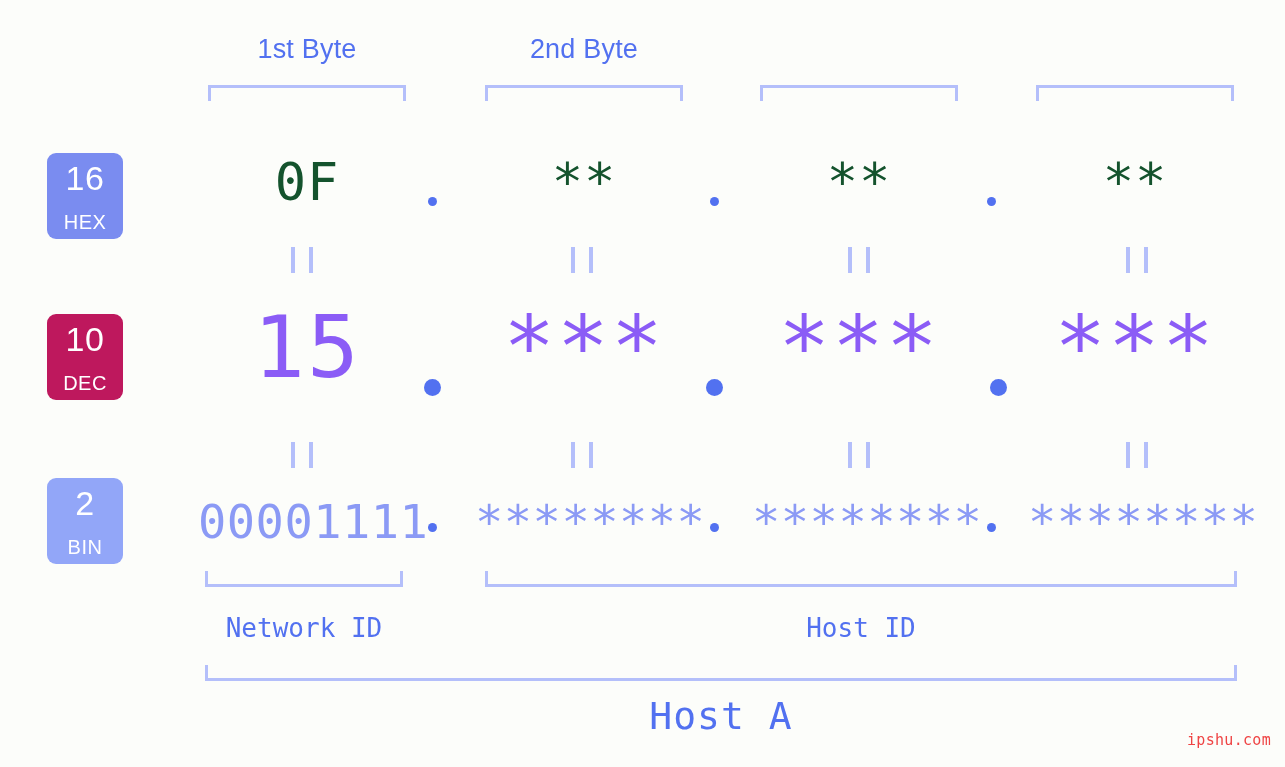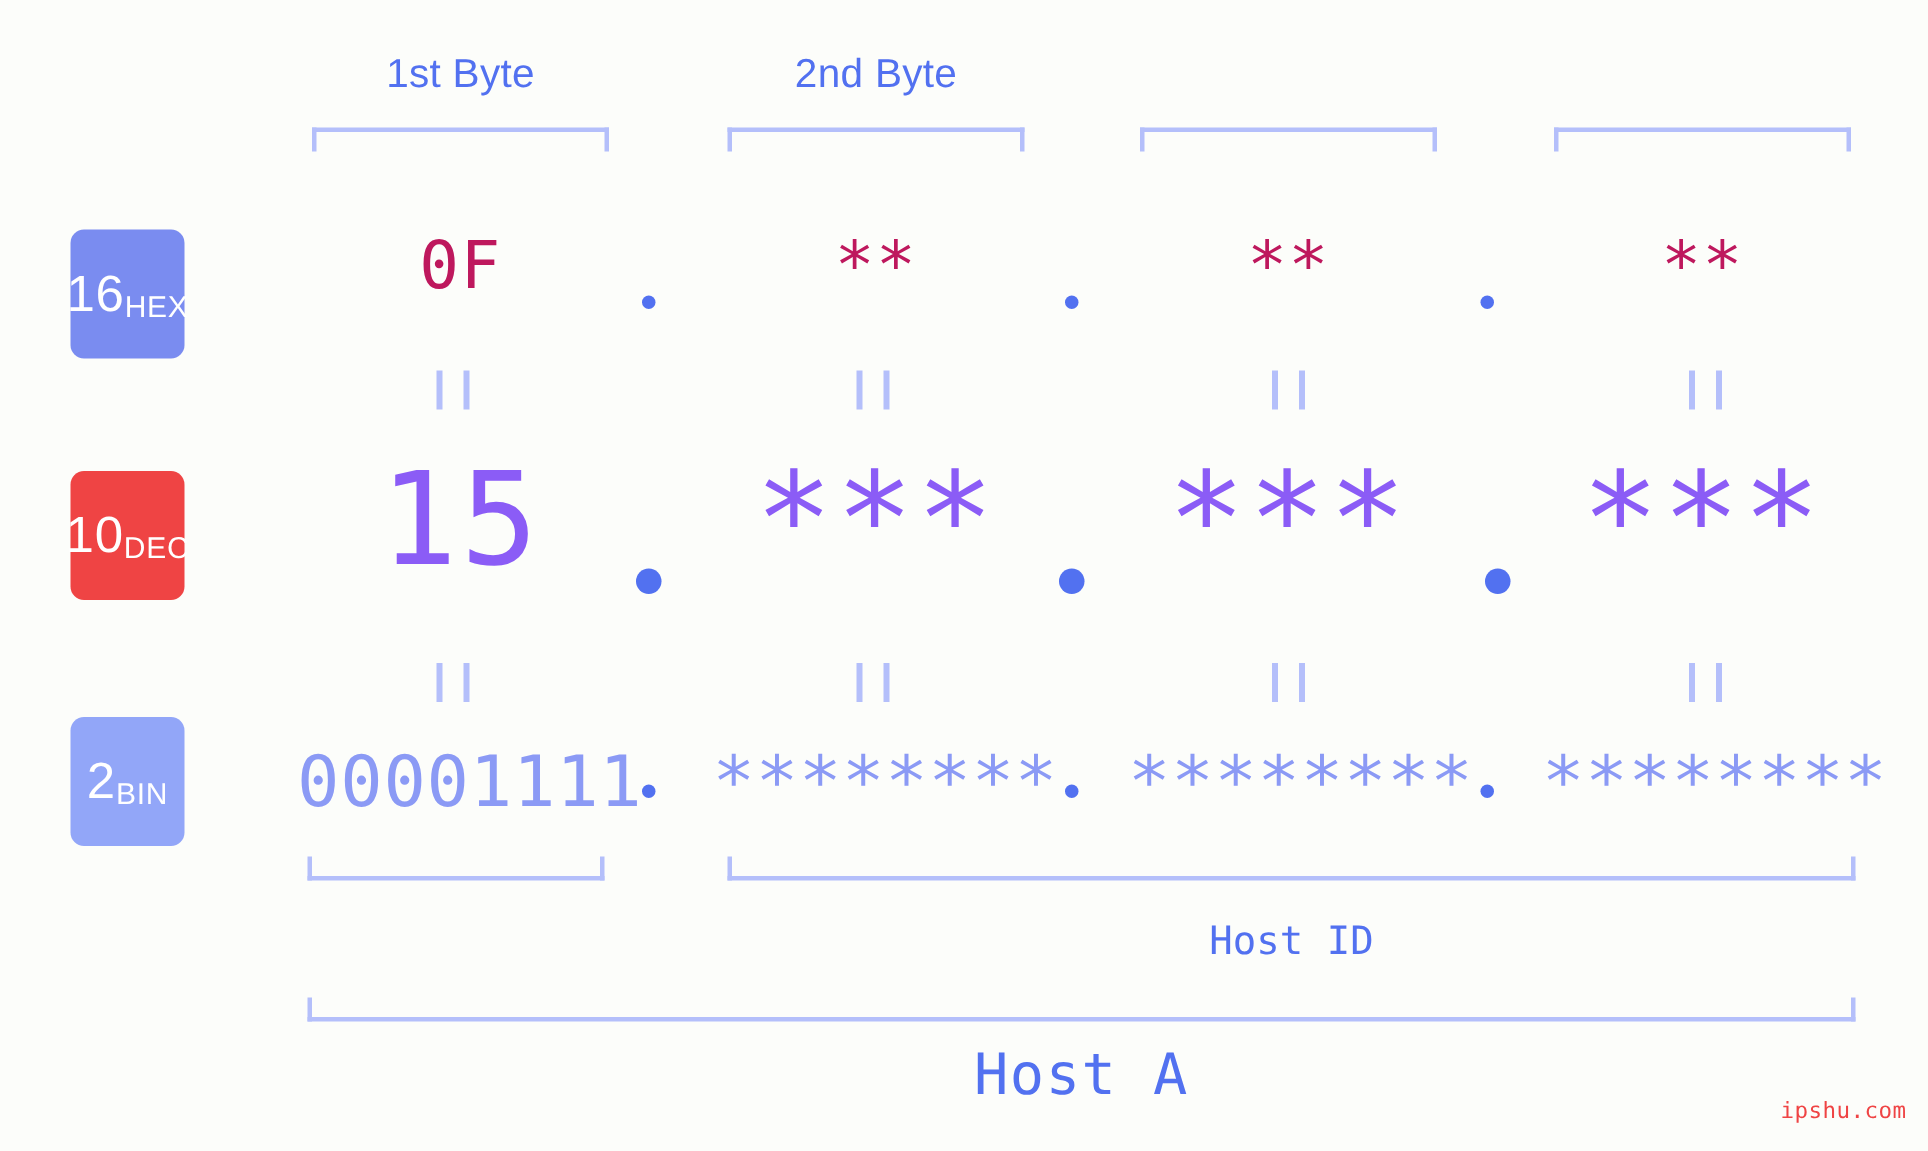--- a/index.html
+++ b/index.html
@@ -46,21 +46,21 @@
   }
 
   
   .badge {
     position: absolute;
     width: 76px;
     height: 86px;
     border-radius: 9px;
     color: #ffffff;
     display: flex;
-    flex-direction: row;
+    flex-direction: column;
     align-items: center;
     justify-content: center;
     font-family: "Liberation Sans", sans-serif;
     line-height: 1;
   }
   .badge .num {
     font-size: 34px;
     font-weight: 400;
     letter-spacing: .5px;
   }
@@ -72,22 +72,22 @@
   }
 
   
   .cell {
     position: absolute;
     text-align: center;
     white-space: pre;
     font-family: "DejaVu Sans Mono", monospace;
   }
   .row-hex .cell {
-    font-size: 44px;
-    color: #be185d;
+    font-size: 52px;
+    color: #14532d;
     letter-spacing: 1px;
   }
   .row-dec .cell {
     font-size: 86px;
     color: #8b5cf6;
     letter-spacing: 2px;
   }
   .row-bin .cell {
     font-size: 47px;
     color: #8b9af5;
@@ -183,21 +183,21 @@
     </div>
   <div class="eq" style="left:848px; top:247px;">
       <i></i>
       <i></i>
     </div>
   <div class="eq" style="left:1126px; top:247px;">
       <i></i>
       <i></i>
     </div>
 
-  <div class="badge" style="left:47px; top:314px; background:#ef4444;">
+  <div class="badge" style="left:47px; top:314px; background:#be185d;">
     <span class="num">10</span>
     <span class="name">DEC</span>
   </div>
 
   <div class="row-dec">
     <div class="cell" style="left:208px; top:297px; width:198px;">15</div>
     <div class="dot big" style="left:424px; top:379px;"></div>
 
     <div class="cell" style="left:485px; top:297px; width:198px;">***</div>
     <div class="dot big" style="left:706px; top:379px;"></div>
@@ -237,20 +237,21 @@
     <div class="cell" style="left:475px; top:494px; width:218px;">********</div>
     <div class="dot small" style="left:710px; top:523px;"></div>
 
     <div class="cell" style="left:752px; top:494px; width:218px;">********</div>
     <div class="dot small" style="left:987px; top:523px;"></div>
 
     <div class="cell" style="left:1028px; top:494px; width:218px;">********</div>
   </div>
 
   <div class="bracket up" style="left:205px; top:571px; width:198px; height:16px;"></div>
+  <div class="caption id" style="left:205px; top:613px; width:198px;">Network ID</div>
 
   <div class="bracket up" style="left:485px; top:571px; width:752px; height:16px;"></div>
   <div class="caption id" style="left:485px; top:613px; width:752px;">Host ID</div>
 
   <div class="bracket up" style="left:205px; top:665px; width:1032px; height:16px;"></div>
   <div class="caption klass" style="left:205px; top:694px; width:1032px;">Host A</div>
 
   <div class="watermark">ipshu.com</div>
 
 </div>

